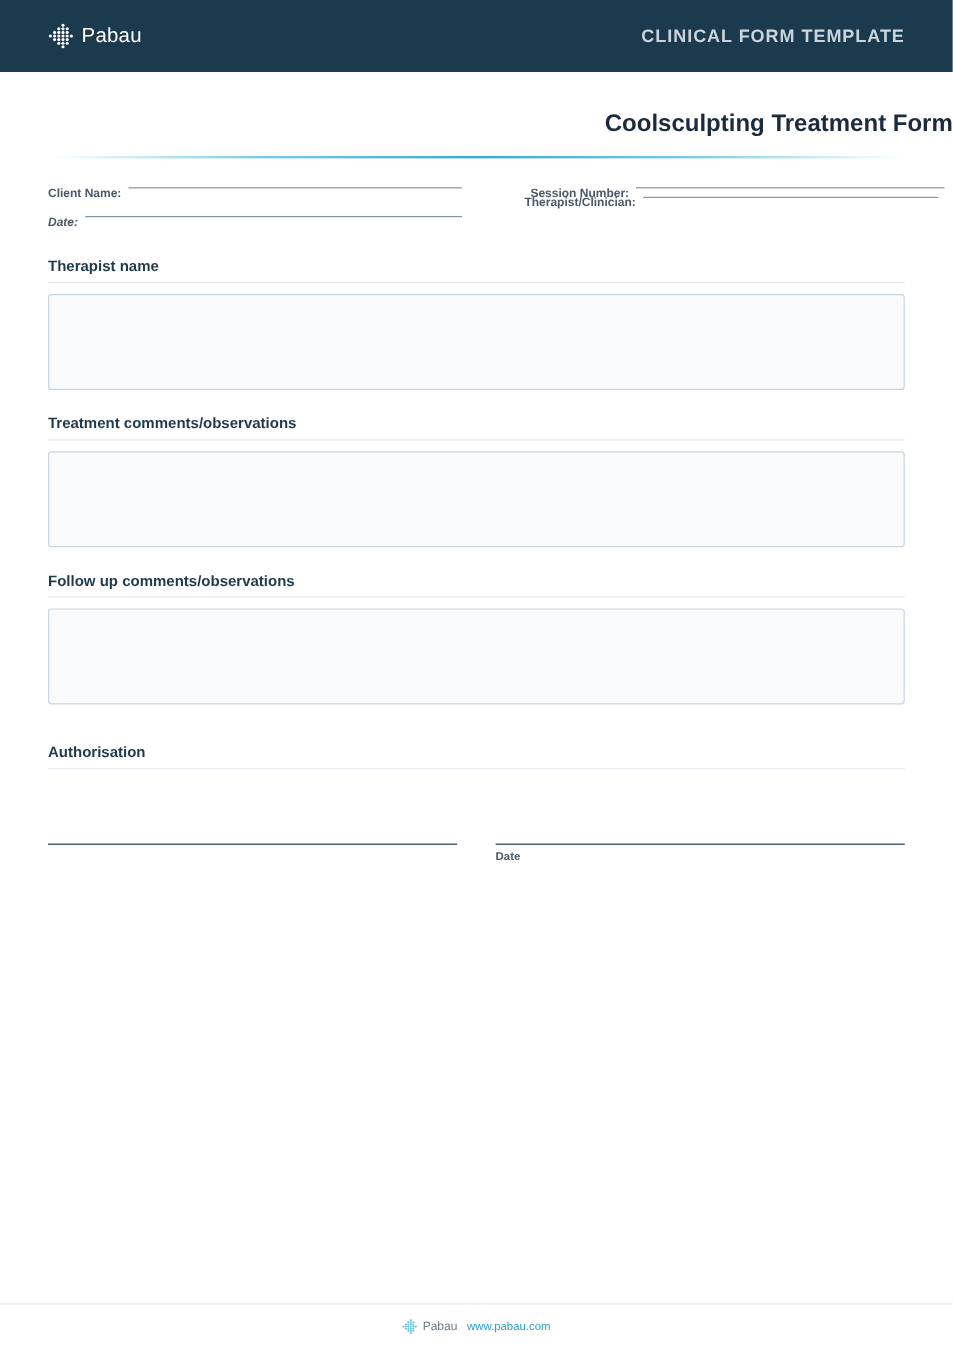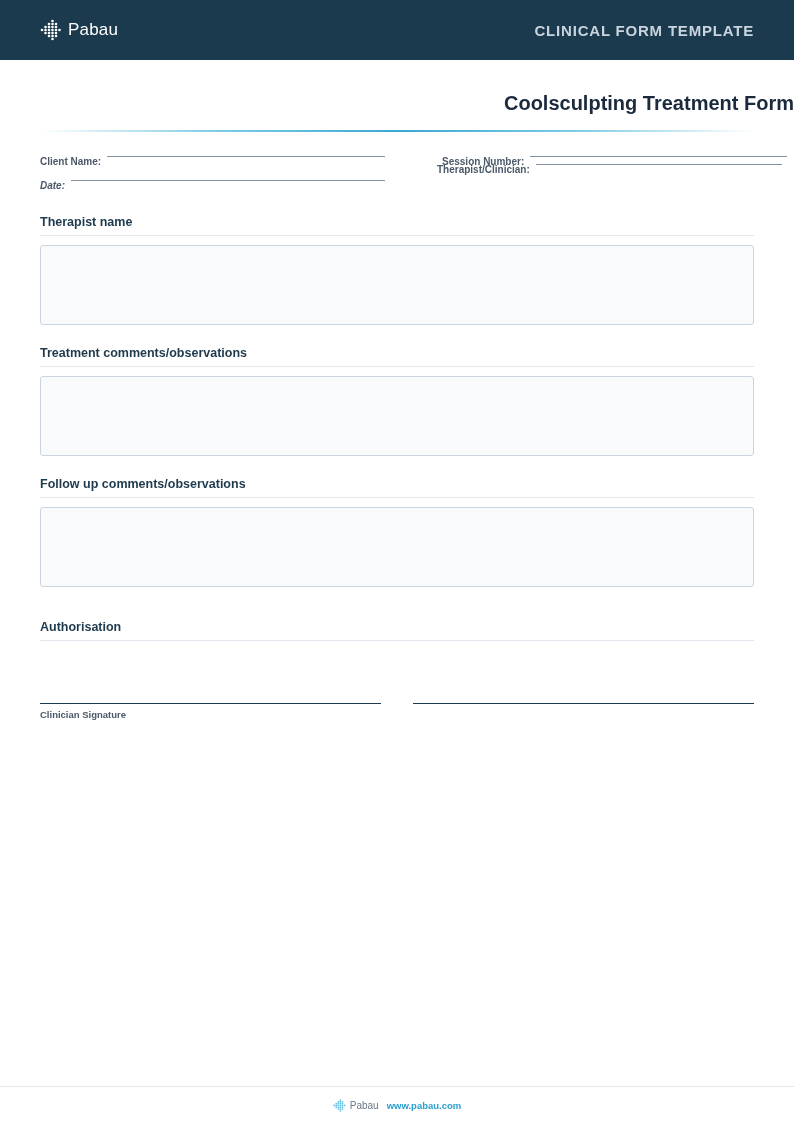--- a/index.html
+++ b/index.html
@@ -44,21 +44,21 @@
     .sig-line { border-top: 1px solid #1c3a4e; }
     .sig-label { font-size: 9.5px; font-weight: bold; color: #4a5868; margin-top: 5px; }
 
     .footer {
       position: absolute; left: 0; top: 1086px; width: 794px; height: 37px;
       border-top: 1px solid #e2e8ee;
       display: flex; align-items: center; justify-content: center; gap: 8px;
     }
     .footer-brand { display: flex; align-items: center; gap: 4px; }
     .footer-brand-name { font-size: 10px; color: #6a7886; }
-    .footer-link { font-size: 9.5px; color: #2a9fd0; font-weight: bold; text-decoration: none; }
+    .footer-link { font-size: 9.5px; color: #2a9fd0; font-weight: normal; text-decoration: none; }
   </style>
 </head>
 <body>
 
 <div class="header">
   <div class="brand">
     <svg width="22" height="22" viewBox="0 0 22 22">
       <g fill="#ffffff">
         <circle cx="2" cy="11" r="1.3"></circle>
         <circle cx="5.5" cy="8" r="1.3"></circle>
@@ -115,24 +115,24 @@
 <div class="section-head" style="top:346px;">Treatment comments/observations</div>
 <div class="textbox" style="top:376px;"></div>
 
 <div class="section-head" style="top:477px;">Follow up comments/observations</div>
 <div class="textbox" style="top:507px;"></div>
 
 <div class="section-head" style="top:620px;">Authorisation</div>
 
 <div class="sig" style="left:40px;">
   <div class="sig-line"></div>
-  <div class="sig-label">Clinician Signature</div>
 </div>
 <div class="sig" style="left:413px;">
   <div class="sig-line"></div>
+  <div class="sig-label">Date</div>
 </div>
 
 <div class="footer">
   <div class="footer-brand">
     <svg width="13" height="13" viewBox="0 0 22 22">
       <g fill="#6cc3e3">
         <circle cx="2" cy="11" r="1.5"></circle>
         <circle cx="5.5" cy="8" r="1.5"></circle>
           <circle cx="5.5" cy="11" r="1.5"></circle>
           <circle cx="5.5" cy="14" r="1.5"></circle>

